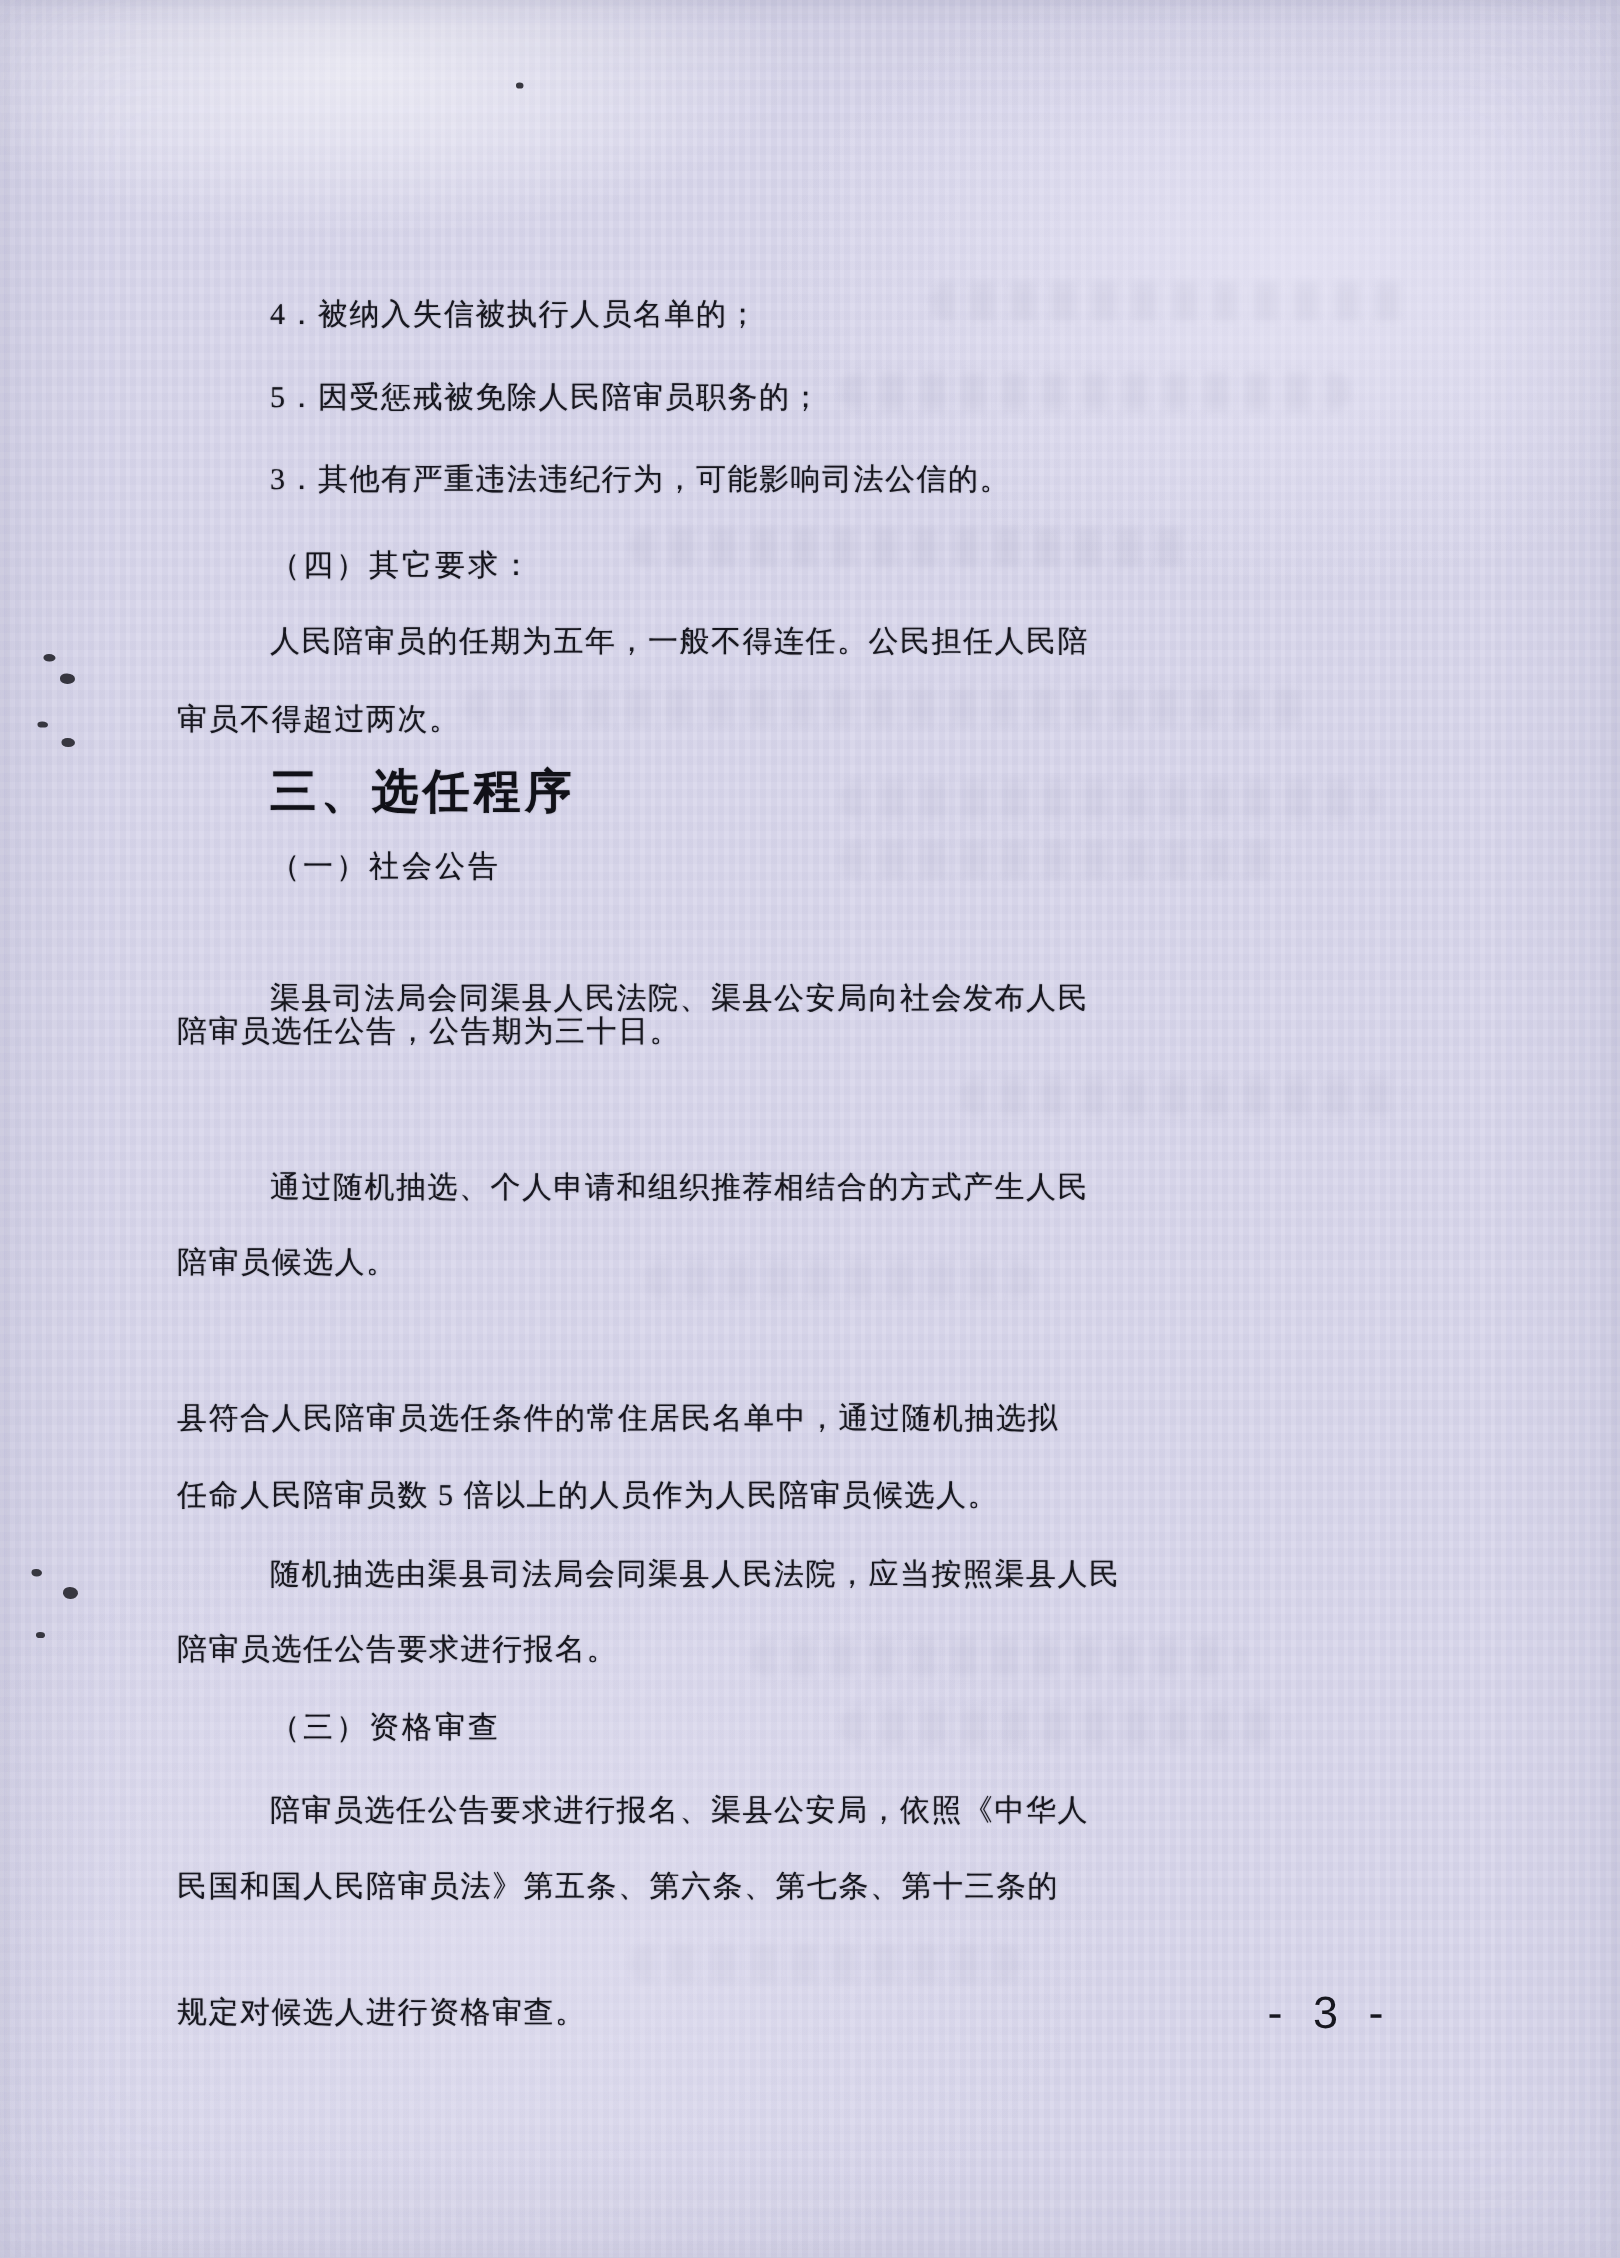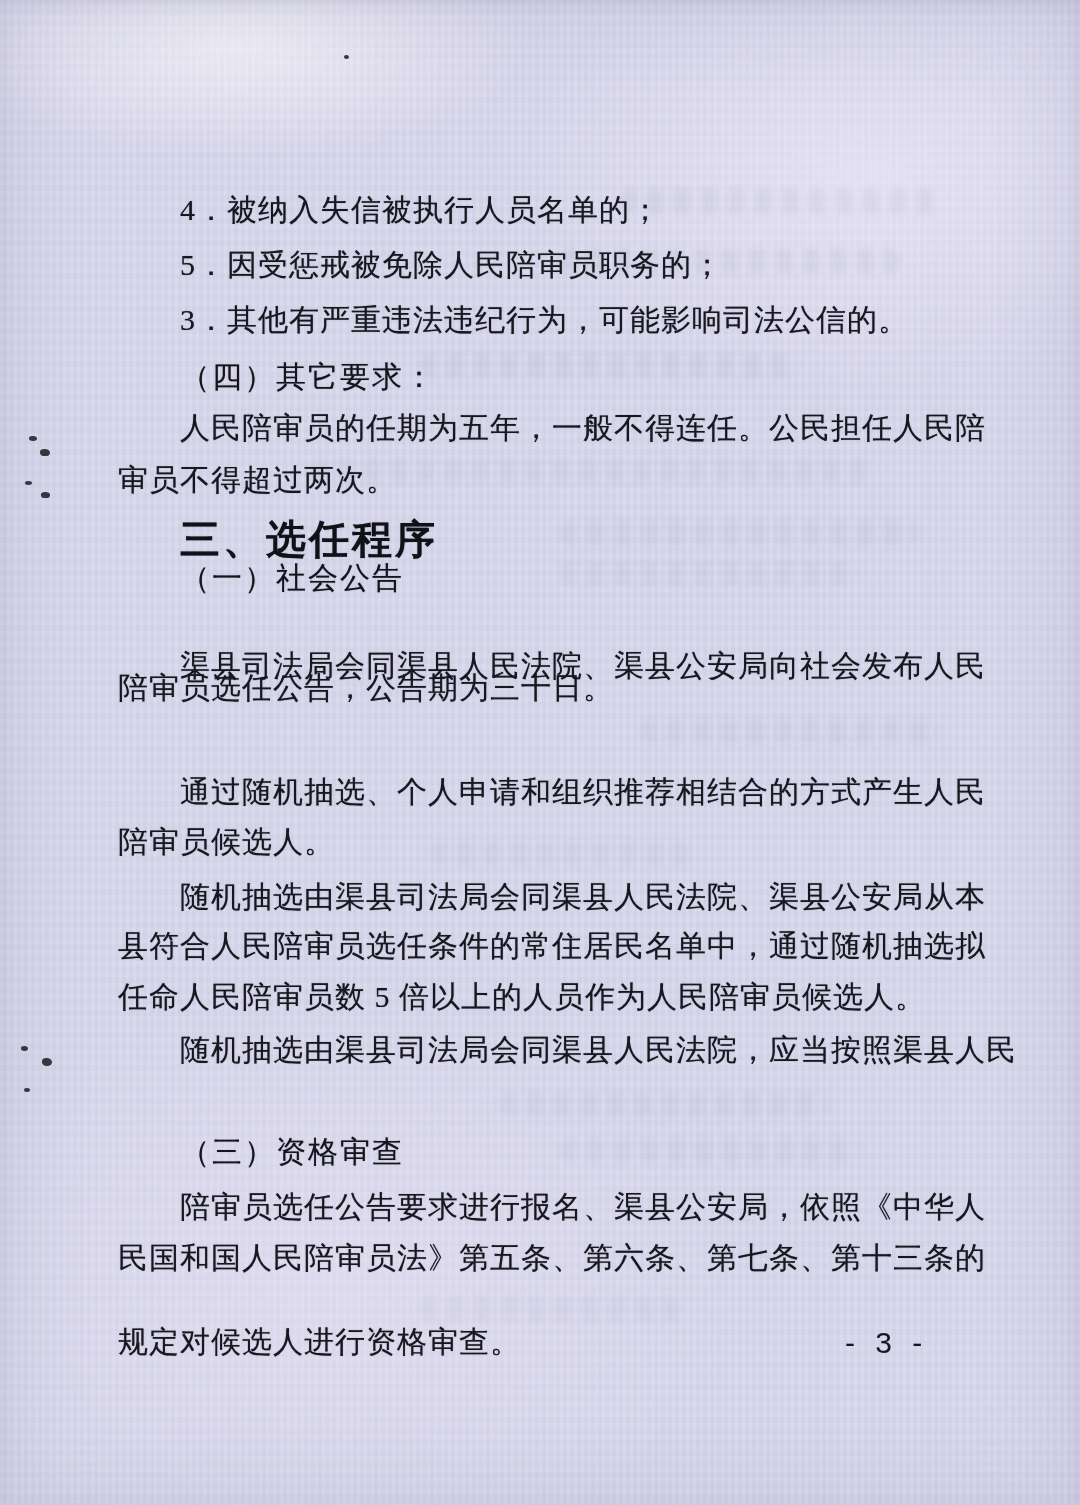--- a/index.html
+++ b/index.html
@@ -19,21 +19,21 @@
       repeating-linear-gradient(90deg, rgba(255,255,255,.05) 0 3px, rgba(140,140,175,.05) 3px 7px),
       repeating-linear-gradient(0deg, rgba(255,255,255,.03) 0 5px, rgba(150,150,185,.04) 5px 11px),
       #d9d7eb;
     box-shadow: inset 0 0 90px rgba(118,118,152,.16), inset 0 4px 14px rgba(118,118,152,.12);
   }
   .line{
     position:absolute;
     left:118px;
     height:52px;
     line-height:52px;
-    font-size:30px;
+    font-size:20px;
     letter-spacing:1px;
     color:#17171f;
     white-space:nowrap;
     text-shadow:0 0 1px rgba(23,23,31,.55);
   }
   .ind{left:180px;}
   .h1{
     font-family:"Liberation Sans","DejaVu Sans",sans-serif;
     font-weight:bold;
     letter-spacing:3px;
@@ -96,30 +96,30 @@
   <div class="speck" style="left:21px;top:1046px;width:7px;height:5px;"></div>
   <div class="speck" style="left:42px;top:1058px;width:10px;height:8px;"></div>
   <div class="speck" style="left:24px;top:1088px;width:6px;height:4px;"></div>
 
   <div class="line ind" style="top:184px">4．被纳入失信被执行人员名单的；</div>
   <div class="line ind" style="top:239px">5．因受惩戒被免除人民陪审员职务的；</div>
   <div class="line ind" style="top:294px">3．其他有严重违法违纪行为，可能影响司法公信的。</div>
   <div class="line ind h2" style="top:351px">（四）其它要求：</div>
   <div class="line ind" style="top:402px">人民陪审员的任期为五年，一般不得连任。公民担任人民陪</div>
   <div class="line" style="top:454px">审员不得超过两次。</div>
-  <div class="line ind h1" style="top:513px;font-size:40px">三、选任程序</div>
+  <div class="line ind h1" style="top:502px;font-size:31px">三、选任程序</div>
   <div class="line ind h2" style="top:552px">（一）社会公告</div>
   <div class="line ind" style="top:640px">渠县司法局会同渠县人民法院、渠县公安局向社会发布人民</div>
   <div class="line" style="top:662px">陪审员选任公告，公告期为三十日。</div>
   <div class="line ind" style="top:766px">通过随机抽选、个人申请和组织推荐相结合的方式产生人民</div>
   <div class="line" style="top:816px">陪审员候选人。</div>
-  <div class="line ind" style="top:871px">随机抽选由渠县司法局会同渠县人民法院、渠县公安局从本</div>
   <div class="line" style="top:920px">县符合人民陪审员选任条件的常住居民名单中，通过随机抽选拟</div>
   <div class="line" style="top:971px">任命人民陪审员数 5 倍以上的人员作为人民陪审员候选人。</div>
   <div class="line ind" style="top:1024px">随机抽选由渠县司法局会同渠县人民法院，应当按照渠县人民</div>
+  <div class="line" style="top:1074px">陪审员选任公告要求进行报名。</div>
   <div class="line ind h2" style="top:1126px">（三）资格审查</div>
   <div class="line ind" style="top:1181px">陪审员选任公告要求进行报名、渠县公安局，依照《中华人</div>
   <div class="line" style="top:1232px">民国和国人民陪审员法》第五条、第六条、第七条、第十三条的</div>
   <div class="line" style="top:1316px">规定对候选人进行资格审查。</div>
 
   <div class="pagenum">- 3 -</div>
 
 </div>
 
 </body></html>

